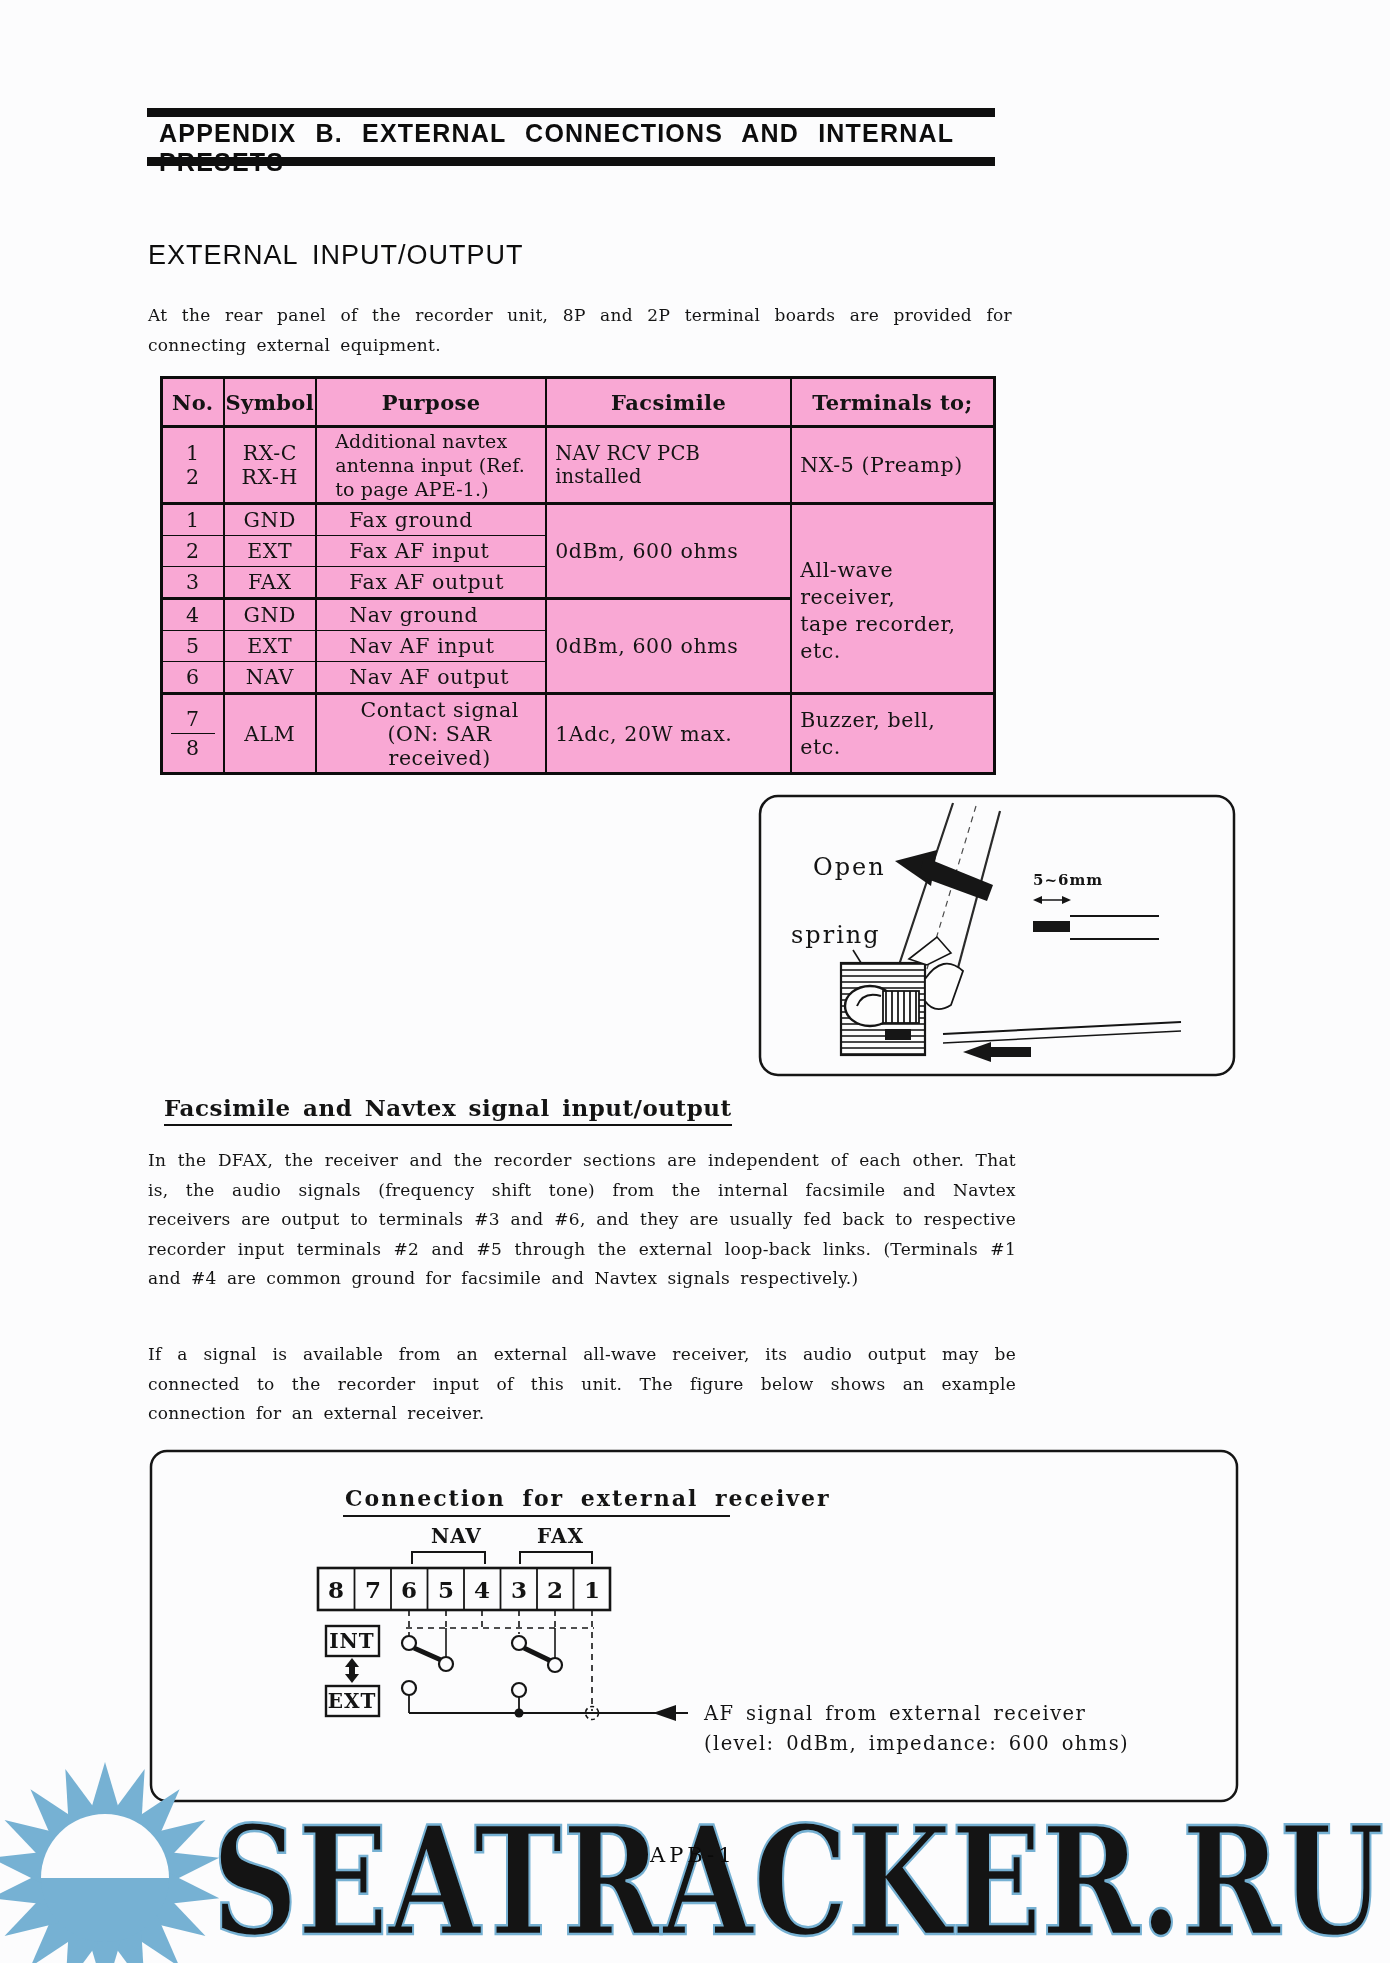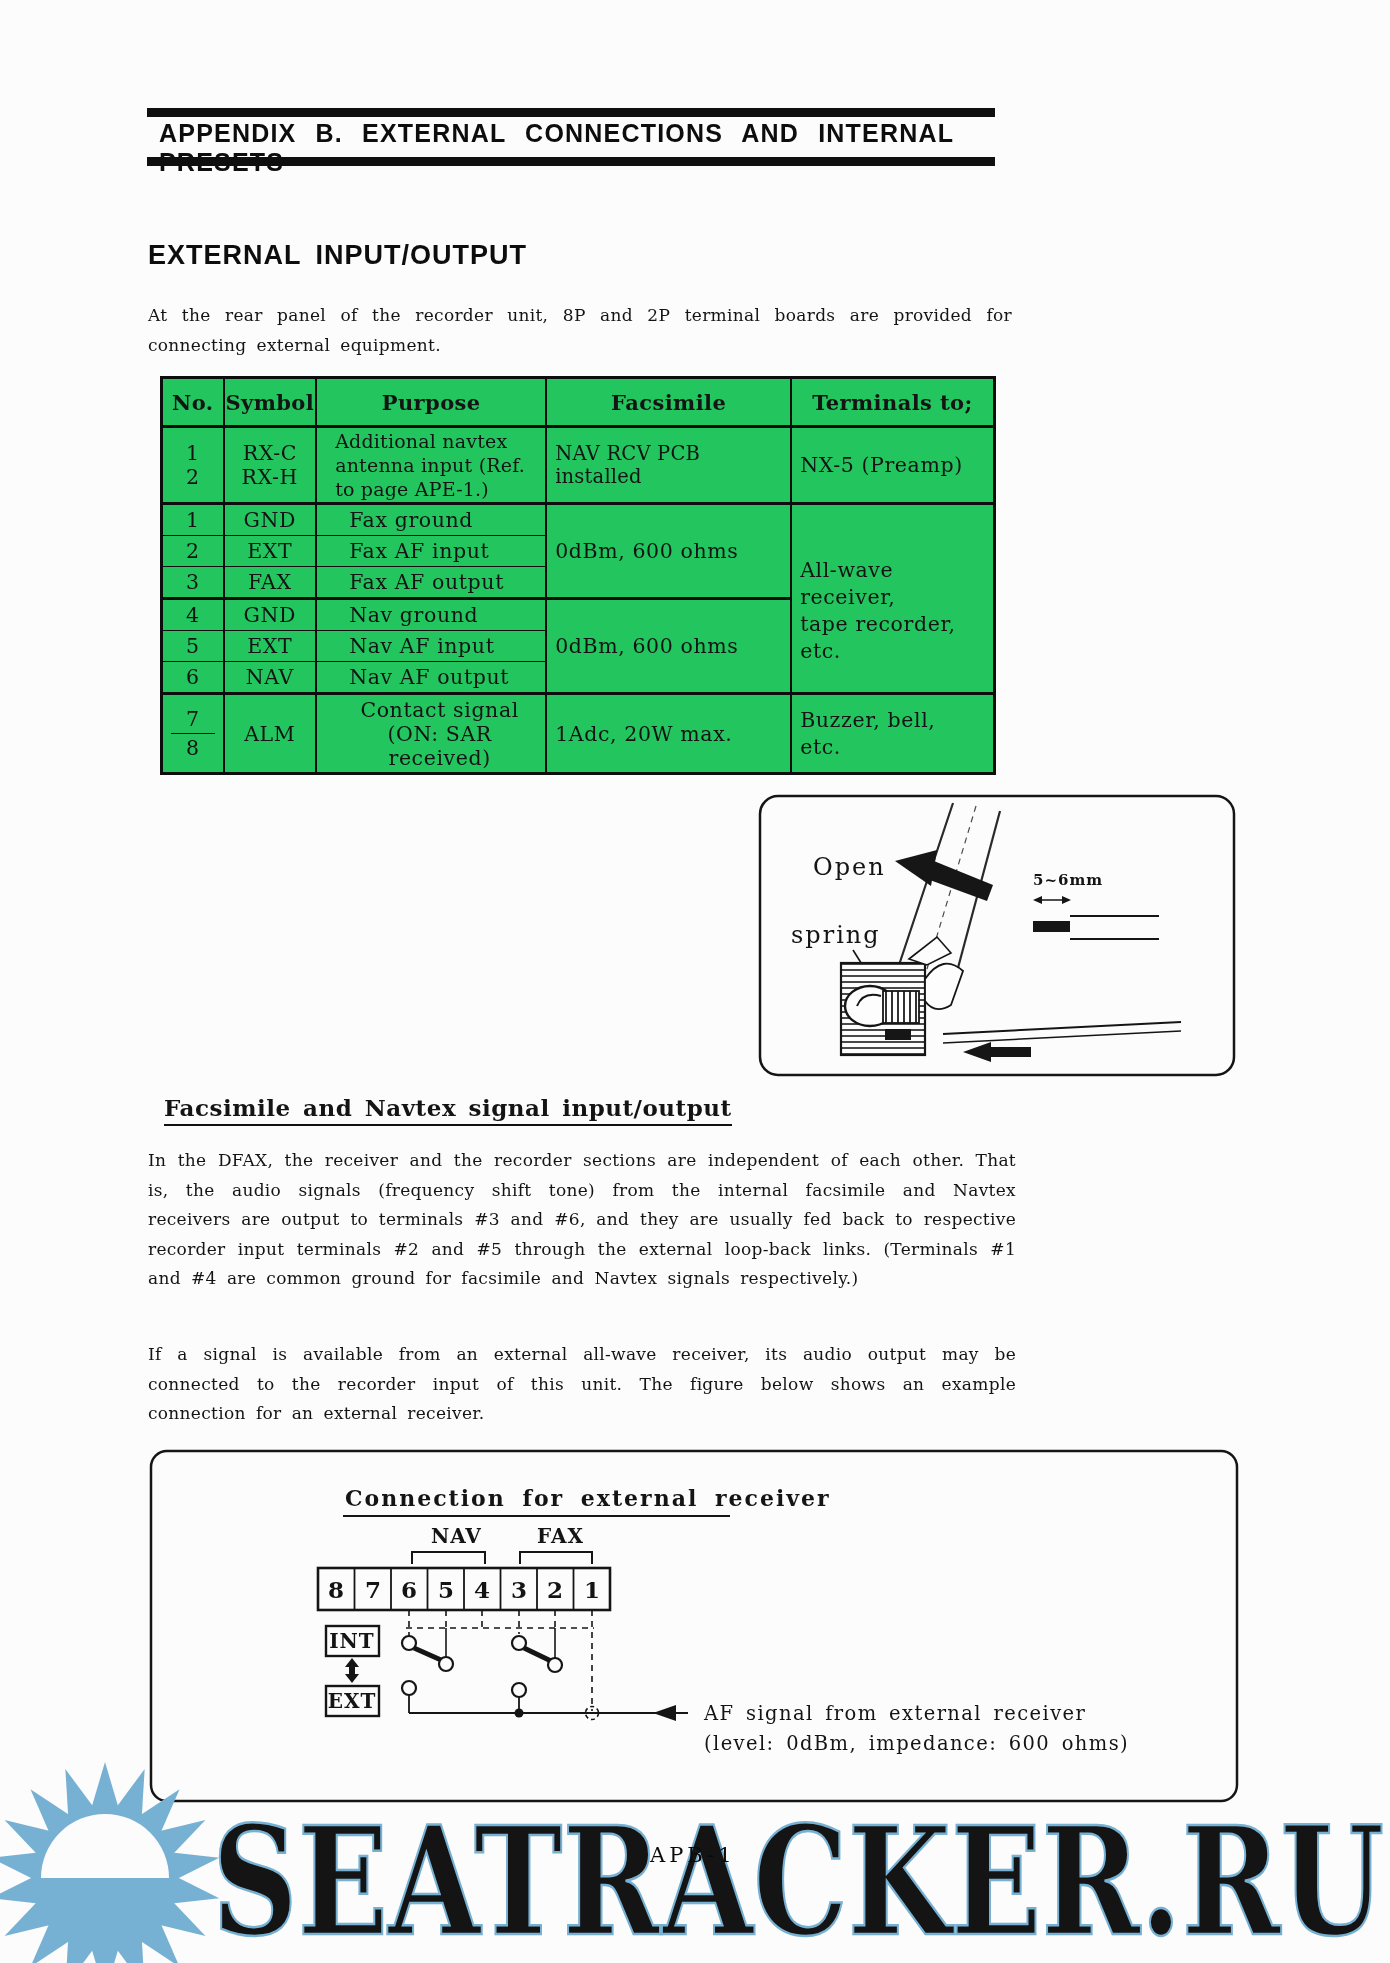--- a/index.html
+++ b/index.html
@@ -8,35 +8,35 @@
     background:#fcfcfd; color:#141414; overflow:hidden;
     font-family:"DejaVu Serif", serif;
   }
   .abs { position:absolute; }
   .rule { background:#0f0f0f; height:9px; }
   .hdr-title {
     font-family:"Liberation Sans", sans-serif; font-weight:bold;
     font-size:25px; letter-spacing:1.2px; word-spacing:11px; color:#0d0d0d;
   }
   .sec-title {
-    font-family:"Liberation Sans", sans-serif; font-weight:bold;
+    font-family:"Liberation Sans", sans-serif; font-weight:normal;
     font-size:27px; letter-spacing:1px; word-spacing:6px; color:#0d0d0d;
   }
   .body-text {
     font-size:17px; line-height:29.5px; text-align:justify;
     word-spacing:4.5px; letter-spacing:0.3px; white-space:normal;
   }
   .sub-head {
     font-size:23px; font-weight:bold; letter-spacing:0.5px; word-spacing:4px;
     border-bottom:2.5px solid #111; padding-bottom:3px; display:inline-block;
   }
   
   table.io {
     border-collapse:collapse; table-layout:fixed;
-    border:3px solid #0d0d0d; background:#22c55e;
+    border:3px solid #0d0d0d; background:#f9a8d4;
     font-size:20.5px;
   }
   table.io th {
     border:2px solid #0d0d0d; border-bottom:3px solid #0d0d0d;
     font-weight:bold; font-size:21px; height:44px; text-align:center;
     letter-spacing:0.4px;
   }
   table.io td {
     border-left:2px solid #0d0d0d; border-right:2px solid #0d0d0d;
     border-top:1.5px solid #0d0d0d;

